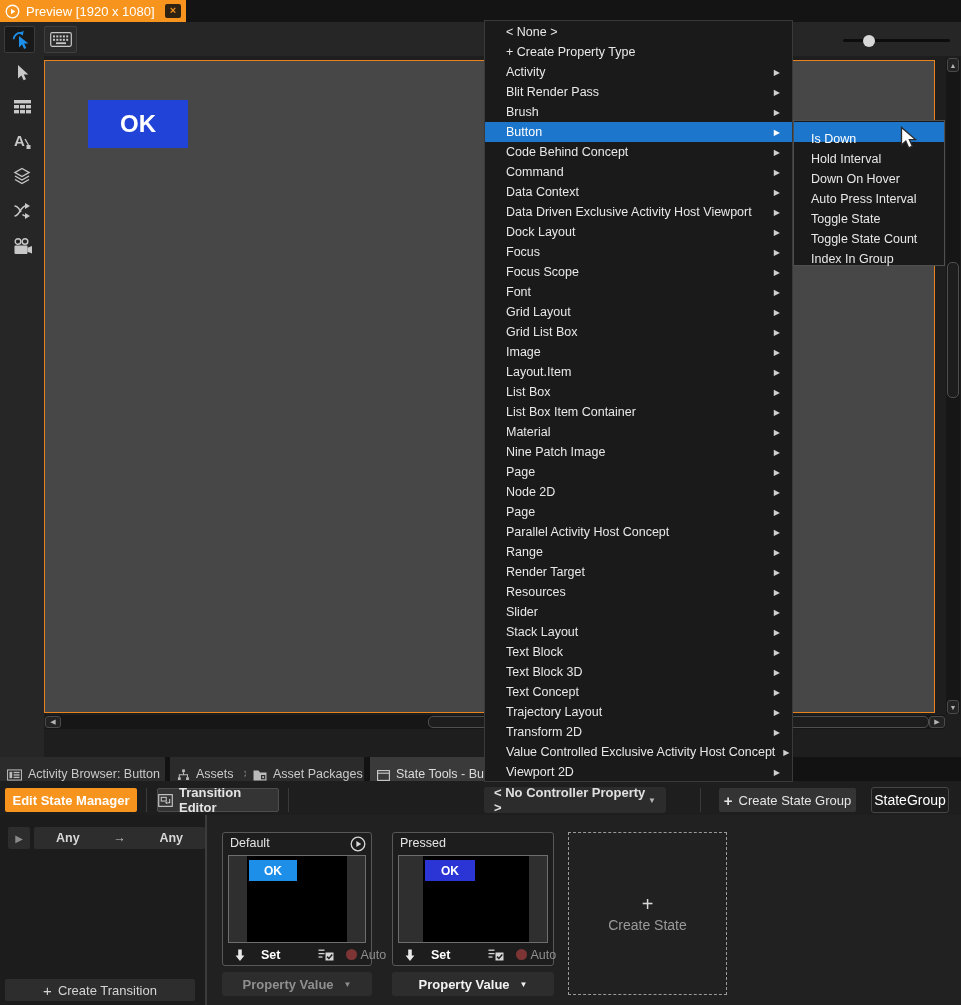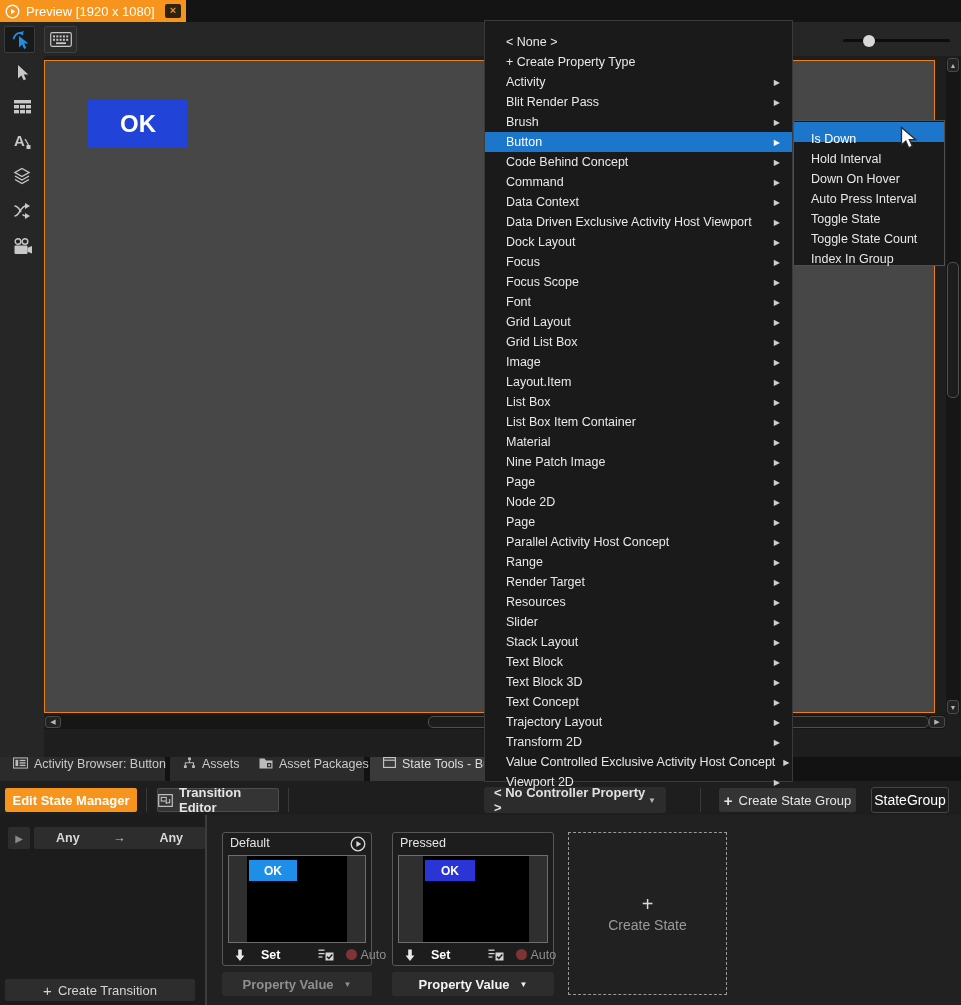--- a/index.html
+++ b/index.html
@@ -33,21 +33,21 @@
 
   
   .hscroll { left:45px; top:715px; width:900px; height:14px; background:#161616; }
   .sbtn { position:absolute; background:#232323; border:1px solid #4a4a4a; border-radius:3px; color:#b5b5b5; font-size:7px; display:flex; align-items:center; justify-content:center; }
   .hthumb { position:absolute; left:383px; top:1px; width:501px; height:12px; background:#1d1d1d; border:1px solid #4f4f4f; border-radius:5px; }
   .vscroll { left:946px; top:58px; width:14px; height:656px; background:#161616; }
   .vthumb { position:absolute; left:1px; top:204px; width:12px; height:136px; background:#1d1d1d; border:1px solid #4f4f4f; border-radius:5px; }
 
   
   .docktabs { left:0; top:757px; width:961px; height:24px; background:#121212; }
-  .dtab { position:absolute; top:0; height:24px; background:#2b2b2b; display:flex; align-items:flex-start; gap:6px; padding:0 13px; font-size:12.5px; color:#c9c9c9; white-space:nowrap; }
+  .dtab { position:absolute; top:0; height:24px; background:#2b2b2b; display:flex; align-items:flex-end; gap:6px; padding:0 7px; font-size:12.5px; color:#c9c9c9; white-space:nowrap; }
   .dtab.active { background:#3a3a3a; color:#dcdcdc; }
   .dtab .x { color:#6f6f6f; font-size:12px; font-weight:bold; margin-left:4px; }
 
   
   .ctrlrow { left:0; top:783px; width:961px; height:32px; background:#1e1e1e; }
   .btn-orange { position:absolute; left:5px; top:5px; width:132px; height:24px; background:#F7941E; border-radius:2px; color:#fff; font-weight:bold; font-size:13px; display:flex; align-items:center; justify-content:center; }
   .vsep { position:absolute; top:5px; width:1px; height:24px; background:#3a3a3a; }
   .btn-gray { position:absolute; top:5px; height:24px; background:#343434; border:1px solid #4d4d4d; border-radius:2px; display:flex; align-items:center; justify-content:center; gap:6px; color:#e5e5e5; font-weight:bold; font-size:13px; }
   .mgr-label { position:absolute; left:296px; top:5px; width:168px; height:24px; background:#262626; color:#a5a5a5; font-size:13.5px; display:flex; align-items:center; justify-content:center; white-space:nowrap; }
   .combo { position:absolute; left:484px; top:4px; width:182px; height:26px; background:#2c2c2c; border-radius:3px; display:flex; align-items:center; color:#e0e0e0; font-weight:bold; font-size:13px; padding:0 10px; }
@@ -77,21 +77,21 @@
   .lc-icon { margin-left:26px; }
   .propval { position:absolute; top:157px; height:24px; background:#2d2d2d; border-radius:3px; display:flex; align-items:center; justify-content:center; gap:10px; font-size:13px; font-weight:bold; }
   .propval .dd { font-size:8px; }
   .propval.dim { color:#8f8f8f; } .propval.dim .dd{ color:#8f8f8f; }
   .propval.lit { color:#f2f2f2; } .propval.lit .dd{ color:#f2f2f2; }
   .create-state { position:absolute; left:568px; top:17px; width:159px; height:163px; border:1px dashed #9a9a9a; display:flex; flex-direction:column; align-items:center; justify-content:center; gap:4px; }
   .cs-plus { color:#d8d8d8; font-size:20px; line-height:18px; }
   .cs-lbl { color:#9a9a9a; font-size:14px; }
 
   
-  .menu { left:484px; top:20px; width:309px; height:762px; background:#1a1a1a; border:1px solid #3a3a3a; padding-top:11px; z-index:50; }
+  .menu { left:484px; top:20px; width:309px; height:762px; background:#1a1a1a; border:1px solid #3a3a3a; padding-top:1px; z-index:50; }
   .menu-item { height:20px; display:flex; align-items:center; padding:0 12px 0 21px; color:#e8e8e8; font-size:12.5px; white-space:nowrap; }
   .menu-item .mi-arrow { margin-left:auto; font-size:8px; color:#cfcfcf; padding-left:8px; }
   .menu-item.highlighted { background:#1B76CC; color:#fff; }
   .menu-item.highlighted .mi-arrow { color:#fff; }
 
   .submenu { left:793px; top:120px; width:152px; height:146px; background:#1a1a1a; border:1px solid #4f4f4f; padding-top:1px; z-index:60; }
   .submenu .menu-item { padding:13px 10px 0 17px; }
 
   .cursor { left:897px; top:126px; z-index:100; }
 

